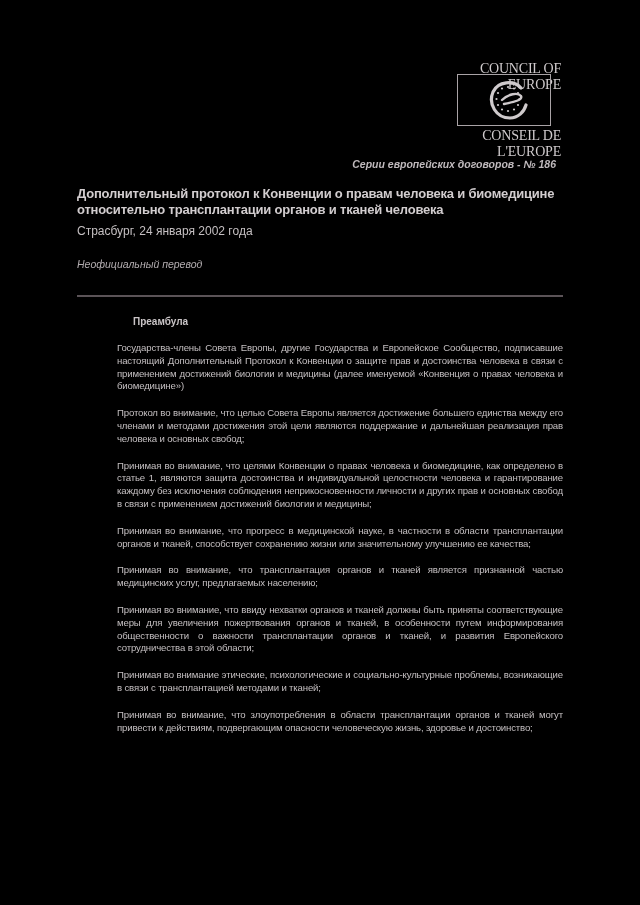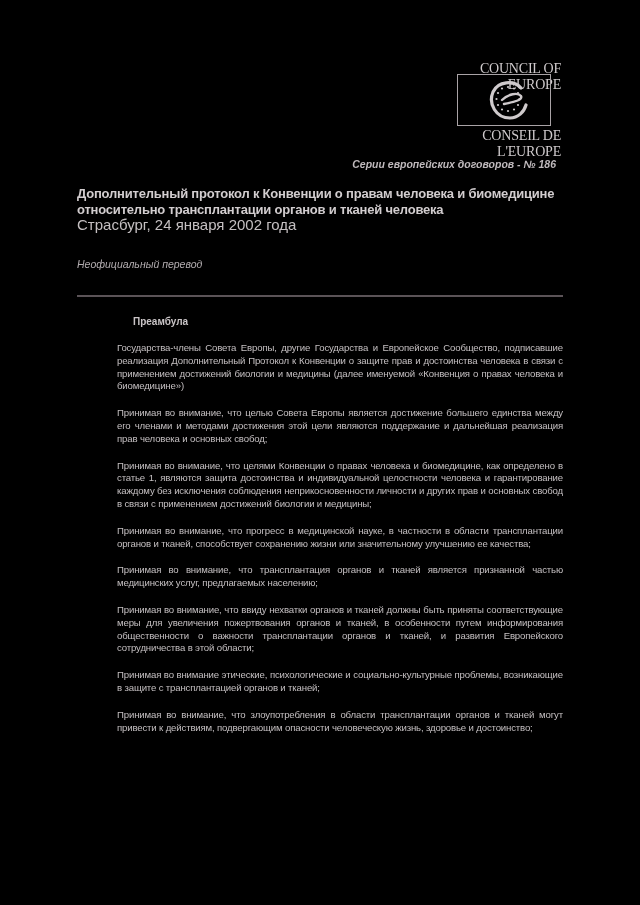--- a/index.html
+++ b/index.html
@@ -21,21 +21,21 @@
   .logo svg { position: absolute; left: 30px; top: 3px; }
 
   .series {
     position: absolute; right: 84px; top: 158px; font-size: 10.5px; font-style: italic;
     font-weight: bold; color: #bfb9bc;
   }
   .title {
     position: absolute; left: 77px; top: 186px; width: 490px; font-size: 13px;
     font-weight: bold; line-height: 16px; color: #d2cdcf; letter-spacing: -0.2px;
   }
-  .date { position: absolute; left: 77px; top: 216px; font-size: 15px; color: #c4bfc1; }
+  .date { position: absolute; left: 77px; top: 224px; font-size: 12px; color: #c4bfc1; }
   .unofficial { position: absolute; left: 77px; top: 258px; font-size: 10.5px; font-style: italic; color: #b3adb0; }
   .rule { position: absolute; left: 77px; top: 295px; width: 486px; height: 2px; background: #5b5357; }
 
   .body { position: absolute; left: 117px; top: 316px; width: 446px; }
   .heading { font-size: 10px; font-weight: bold; color: #c9c4c6; margin: 0 0 15px 0; padding-left: 16px; }
   .para {
     font-size: 9.6px; line-height: 12.8px; color: #c4bfc1; text-align: justify; margin: 0 0 14px 0;
     letter-spacing: -0.15px;
   }
 </style>
@@ -68,21 +68,21 @@
 </div>
 
 <div class="series">Серии европейских договоров - № 186</div>
 <div class="title">Дополнительный протокол к Конвенции о правам человека и биомедицине относительно трансплантации органов и тканей человека</div>
 <div class="date">Страсбург, 24 января 2002 года</div>
 <div class="unofficial">Неофициальный перевод</div>
 <div class="rule"></div>
 
 <div class="body">
   <div class="heading">Преамбула</div>
-  <p class="para">Государства-члены Совета Европы, другие Государства и Европейское Сообщество, подписавшие реализация Дополнительный Протокол к Конвенции о защите прав и достоинства человека в связи с применением достижений биологии и медицины (далее именуемой «Конвенция о правах человека и биомедицине»)</p>
-  <p class="para">Принимая во внимание, что целью Совета Европы является достижение большего единства между его членами и методами достижения этой цели являются поддержание и дальнейшая реализация прав человека и основных свобод;</p>
+  <p class="para">Государства-члены Совета Европы, другие Государства и Европейское Сообщество, подписавшие настоящий Дополнительный Протокол к Конвенции о защите прав и достоинства человека в связи с применением достижений биологии и медицины (далее именуемой «Конвенция о правах человека и биомедицине»)</p>
+  <p class="para">Протокол во внимание, что целью Совета Европы является достижение большего единства между его членами и методами достижения этой цели являются поддержание и дальнейшая реализация прав человека и основных свобод;</p>
   <p class="para">Принимая во внимание, что целями Конвенции о правах человека и биомедицине, как определено в статье 1, являются защита достоинства и индивидуальной целостности человека и гарантирование каждому без исключения соблюдения неприкосновенности личности и других прав и основных свобод в связи с применением достижений биологии и медицины;</p>
   <p class="para">Принимая во внимание, что прогресс в медицинской науке, в частности в области трансплантации органов и тканей, способствует сохранению жизни или значительному улучшению ее качества;</p>
   <p class="para">Принимая во внимание, что трансплантация органов и тканей является признанной частью медицинских услуг, предлагаемых населению;</p>
   <p class="para">Принимая во внимание, что ввиду нехватки органов и тканей должны быть приняты соответствующие меры для увеличения пожертвования органов и тканей, в особенности путем информирования общественности о важности трансплантации органов и тканей, и развития Европейского сотрудничества в этой области;</p>
-  <p class="para">Принимая во внимание этические, психологические и социально-культурные проблемы, возникающие в защите с трансплантацией органов и тканей;</p>
+  <p class="para">Принимая во внимание этические, психологические и социально-культурные проблемы, возникающие в связи с трансплантацией методами и тканей;</p>
   <p class="para">Принимая во внимание, что злоупотребления в области трансплантации органов и тканей могут привести к действиям, подвергающим опасности человеческую жизнь, здоровье и достоинство;</p>
 </div>
 
 </body></html>

